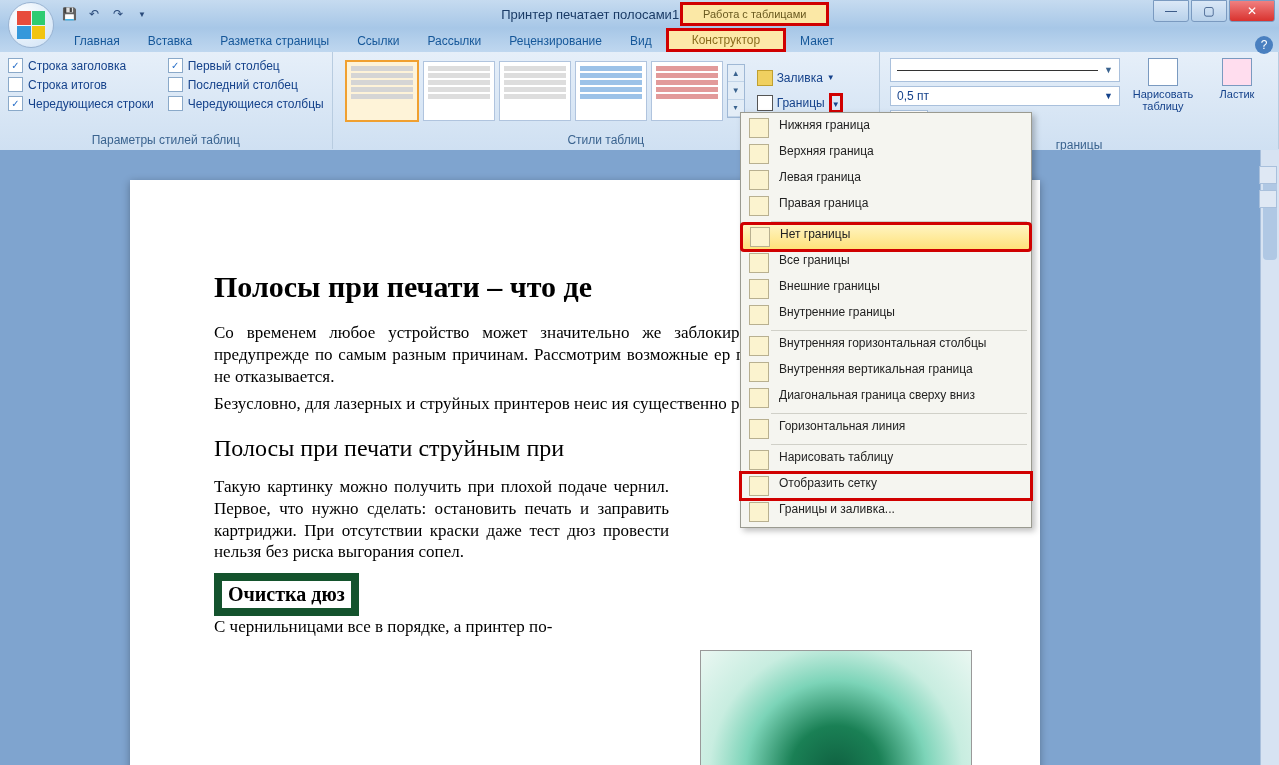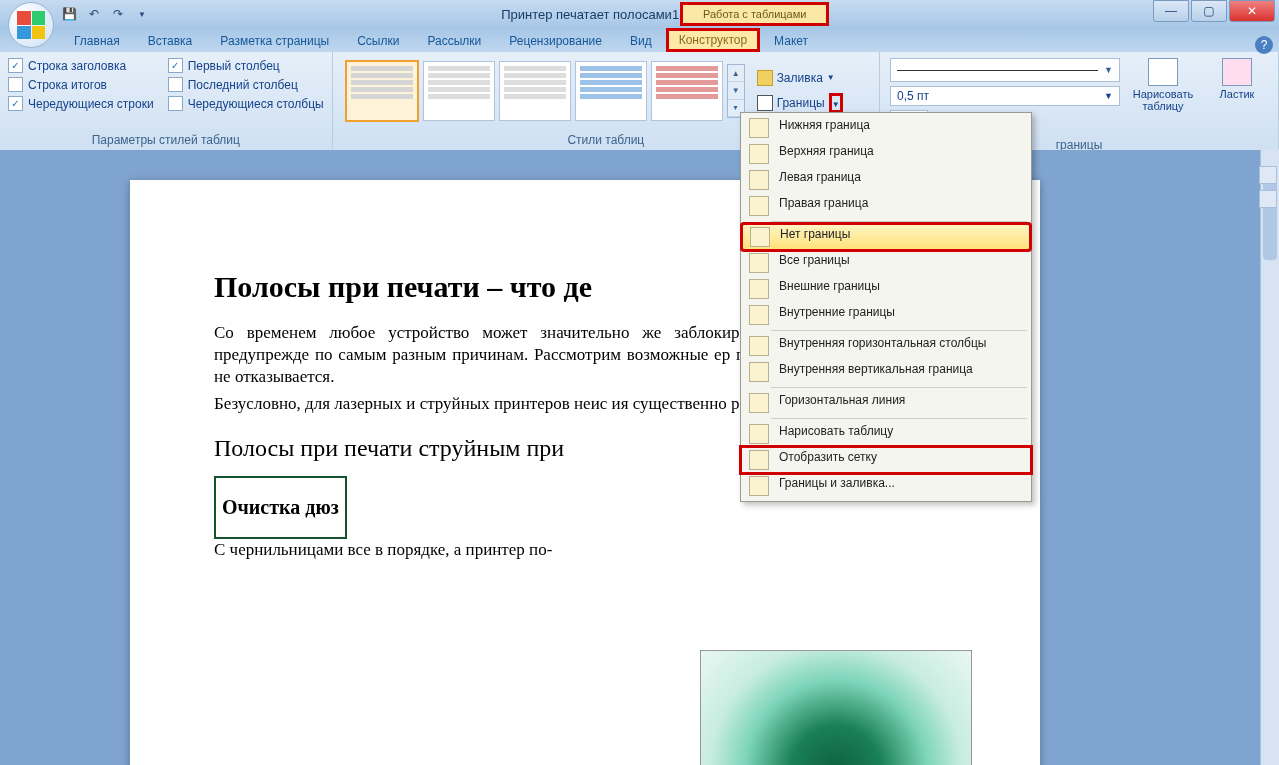--- a/index.html
+++ b/index.html
@@ -11,21 +11,21 @@
   .qat-btn { width:20px; height:20px; display:flex; align-items:center; justify-content:center; color:#2a4a7a; }
   .title-text { position:absolute; left:50%; transform:translateX(-50%); color:#1a3b66; font-size:13px; }
   .context-tab-label { position:absolute; left:680px; top:2px; font-size:11px; background:#fbe8a6; padding:3px 20px; border:3px solid #d00000; color:#6a5a20; }
   .win-controls { position:absolute; right:4px; top:0; display:flex; }
   .win-btn { width:34px; height:20px; background:linear-gradient(#dbe8f7,#b8d1ea); border:1px solid #7a9ac0; border-radius:0 0 3px 3px; margin-left:2px; display:flex; align-items:center; justify-content:center; font-size:12px; color:#2a4a7a;}
   .win-btn.close { background:linear-gradient(#f08080,#d9322e); color:#fff; width:44px;}
   .help-icon { position:absolute; right:6px; top:36px; width:18px; height:18px; border-radius:50%; background:#4a80c0; color:#fff; display:flex; align-items:center; justify-content:center; font-size:12px; z-index:5;}
 
   .tabs { height:24px; display:flex; align-items:flex-end; padding-left:60px; background:linear-gradient(#a7c7e7,#bfd7ef); }
   .tab { padding:4px 14px; color:#155799; font-size:12px; cursor:pointer; }
-  .tab.context { color:#8a6d1f; border:3px solid #d00000; padding:2px 10px; background:#fde9a8; }
+  .tab.context { color:#8a6d1f; border:3px solid #d00000; padding:2px 23px; background:#fde9a8; }
 
   .ribbon { height:98px; background:linear-gradient(#e6eff9,#cfe0f2); border-bottom:1px solid #9ab4d2; display:flex; }
   .group { border-right:1px solid #b8cce0; padding:4px 8px 2px 8px; display:flex; flex-direction:column; justify-content:space-between; height:91px;}
   .group-label { text-align:center; font-size:12px; color:#3a638f; padding-top:2px;}
   .checks { display:flex; flex-direction:column; gap:4px; padding:2px 0;}
   .check-row { display:flex; align-items:center; gap:5px; color:#15428b; font-size:12px;}
   .checkbox-box { width:13px; height:13px; border:1px solid #8aa9c9; background:#fff; display:inline-flex; align-items:center; justify-content:center; font-size:10px; color:#2a70c8;}
   .two-col { display:flex; gap:14px;}
   
   .styles-area { display:flex; align-items:center; gap:4px; padding:4px;}
@@ -55,21 +55,21 @@
   .icon-v .ico { width:28px; height:26px; border:1px solid #7a9ac0; background:#fff;}
 
   .doc-area { position:absolute; top:150px; left:0; right:0; bottom:0; background:#7fa4cf; }
   .vscroll { position:absolute; right:0; top:0; width:18px; bottom:0; background:#d7e3f2; border-left:1px solid #a9c0dc;}
   .vscroll .thumb { position:absolute; top:20px; width:14px; left:2px; height:90px; background:#b0c8e4; border-radius:4px;}
   .page { position:absolute; left:130px; top:30px; width:910px; height:720px; background:#fff; box-shadow:0 2px 8px rgba(0,0,0,.3); padding:90px 70px 40px 84px; box-sizing:border-box; color:#000; font-family:"Times New Roman",serif;}
   .page h1 { font-size:30px; font-weight:bold; margin:0 0 18px 0;}
   .page p { font-size:17px; text-align:justify; margin:0 0 6px 0; line-height:1.28;}
   .page h2 { font-size:24px; font-weight:normal; margin:20px 0 14px 0;}
   .sub-h { width:455px;}
-  .bordered-h { border:2px solid #14532d; padding:18px 6px; display:inline-block; font-size:20px; font-weight:bold;}
+  .bordered-h { border:8px solid #14532d; padding:2px 6px; display:inline-block; font-size:20px; font-weight:bold;}
   .img-placeholder { position:absolute; right:68px; top:470px; width:270px; height:200px; background:radial-gradient(circle at 50% 60%, #0f6040 0%, #1a8055 25%, #7cd4b8 50%, #c8ede0 70%, #eaf7f2 100%); border:1px solid #999;}
 
   .dropdown { position:absolute; top:112px; left:740px; width:290px; background:#f5f5f0; border:1px solid #9a9a90; box-shadow:3px 3px 6px rgba(0,0,0,.25); z-index:20; padding:2px 0;}
   .dd-item { display:flex; align-items:flex-start; gap:10px; padding:3px 8px; font-size:12px; color:#222;}
   .dd-item .dd-icon { width:18px; height:18px; border:1px solid #b8b090; background:#fbf3cf; flex-shrink:0;}
   .dd-item.hover { background:linear-gradient(#fff4c2,#ffe27a); border:1px solid #e6b64e; margin:0 1px; padding:2px 7px; border-radius:2px;}
   .dd-item.boxed { outline:3px solid #d00000; outline-offset:-1px;}
   .dd-sep { height:1px; background:#d0d0c8; margin:2px 4px 2px 30px;}
   
   .side-icon { position:absolute; right:2px; width:16px; height:16px; background:#dfe8f4; border:1px solid #a9c0dc;}
@@ -237,20 +237,21 @@
     <div class="group-label">границы</div>
   </div>
 </div>
 
 <div class="doc-area">
   <div class="page">
     <h1>Полосы при печати – что де</h1>
     <p>Со временем любое устройство может значительно                                                 же заблокировать эту функцию, выдавая предупрежде                                                по самым разным причинам. Рассмотрим возможные                                                 ер печатает полосами, но работать не отказывается.</p>
     <p>Безусловно, для лазерных и струйных принтеров неис                                                ия существенно различаются.</p>
     <h2>Полосы при печати струйным при</h2>
+    <p class="sub-h">Такую картинку можно получить при плохой подаче чернил. Первое, что нужно сделать: остановить печать и заправить картриджи. При отсутствии краски даже тест дюз провести нельзя без риска выгорания сопел.</p>
     <div style="margin-top:10px;"><span class="bordered-h">Очистка дюз</span></div>
     <p class="sub-h">С чернильницами все в порядке, а принтер по-</p>
     <div class="img-placeholder"></div>
   </div>
   <div class="vscroll">
       <div class="thumb"></div>
     </div>
   <div class="side-icon" style="top:16px;"></div>
   <div class="side-icon" style="top:40px;"></div>
 </div>
@@ -291,20 +292,24 @@
     </div>
   <div class="dd-sep"></div>
   <div class="dd-item">
       <span class="dd-icon"></span>
       <span>Внутренняя горизонтальная столбцы</span>
     </div>
   <div class="dd-item">
       <span class="dd-icon"></span>
       <span>Внутренняя вертикальная граница</span>
     </div>
+  <div class="dd-item">
+      <span class="dd-icon"></span>
+      <span>Диагональная граница сверху вниз</span>
+    </div>
   <div class="dd-sep"></div>
   <div class="dd-item">
       <span class="dd-icon"></span>
       <span>Горизонтальная линия</span>
     </div>
   <div class="dd-sep"></div>
   <div class="dd-item">
       <span class="dd-icon"></span>
       <span>Нарисовать таблицу</span>
     </div>

